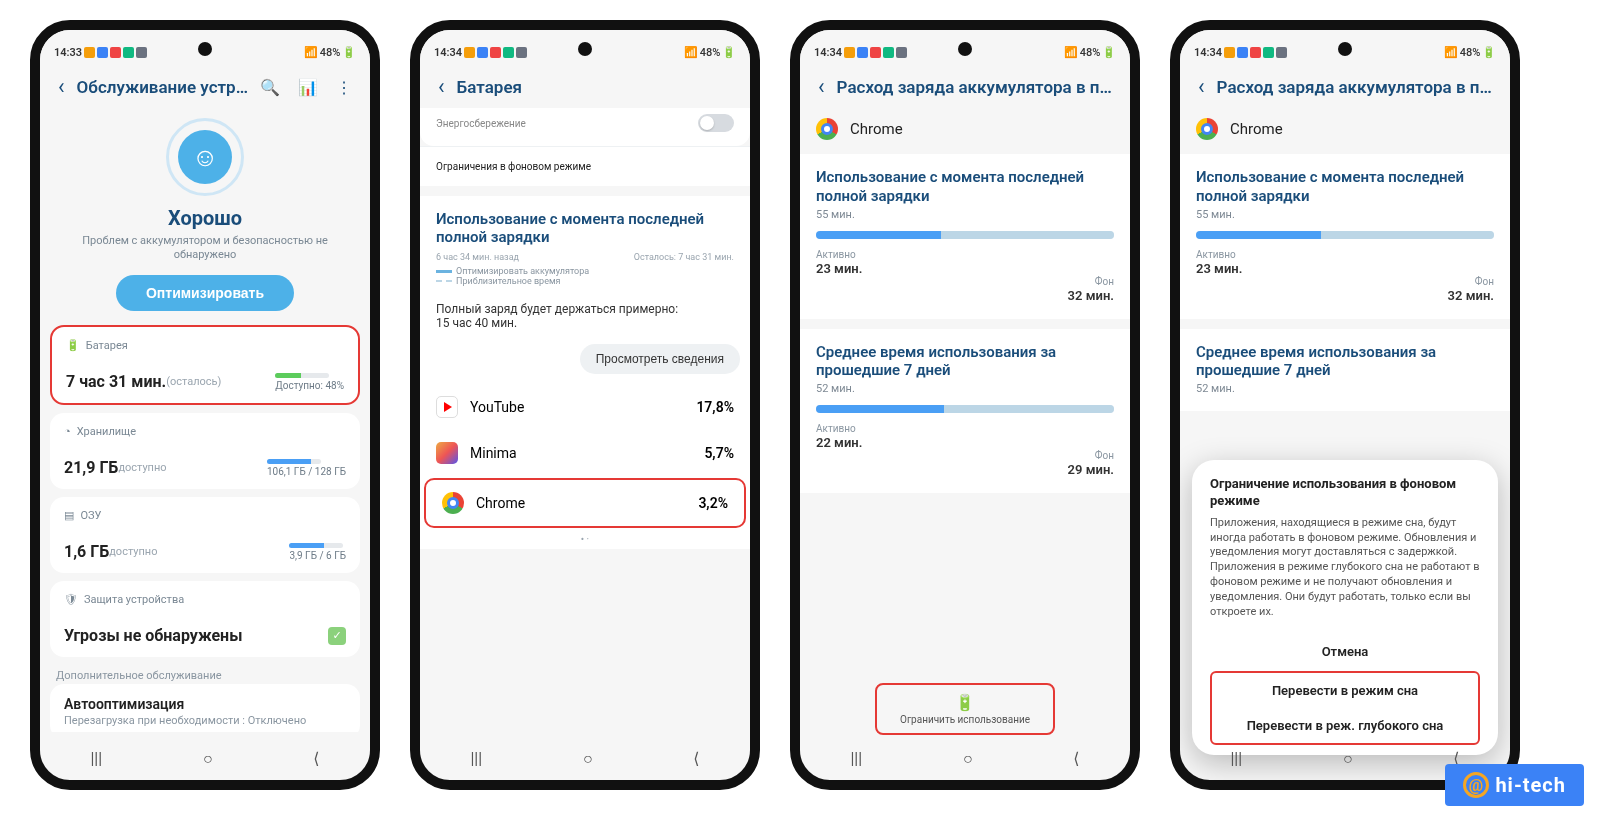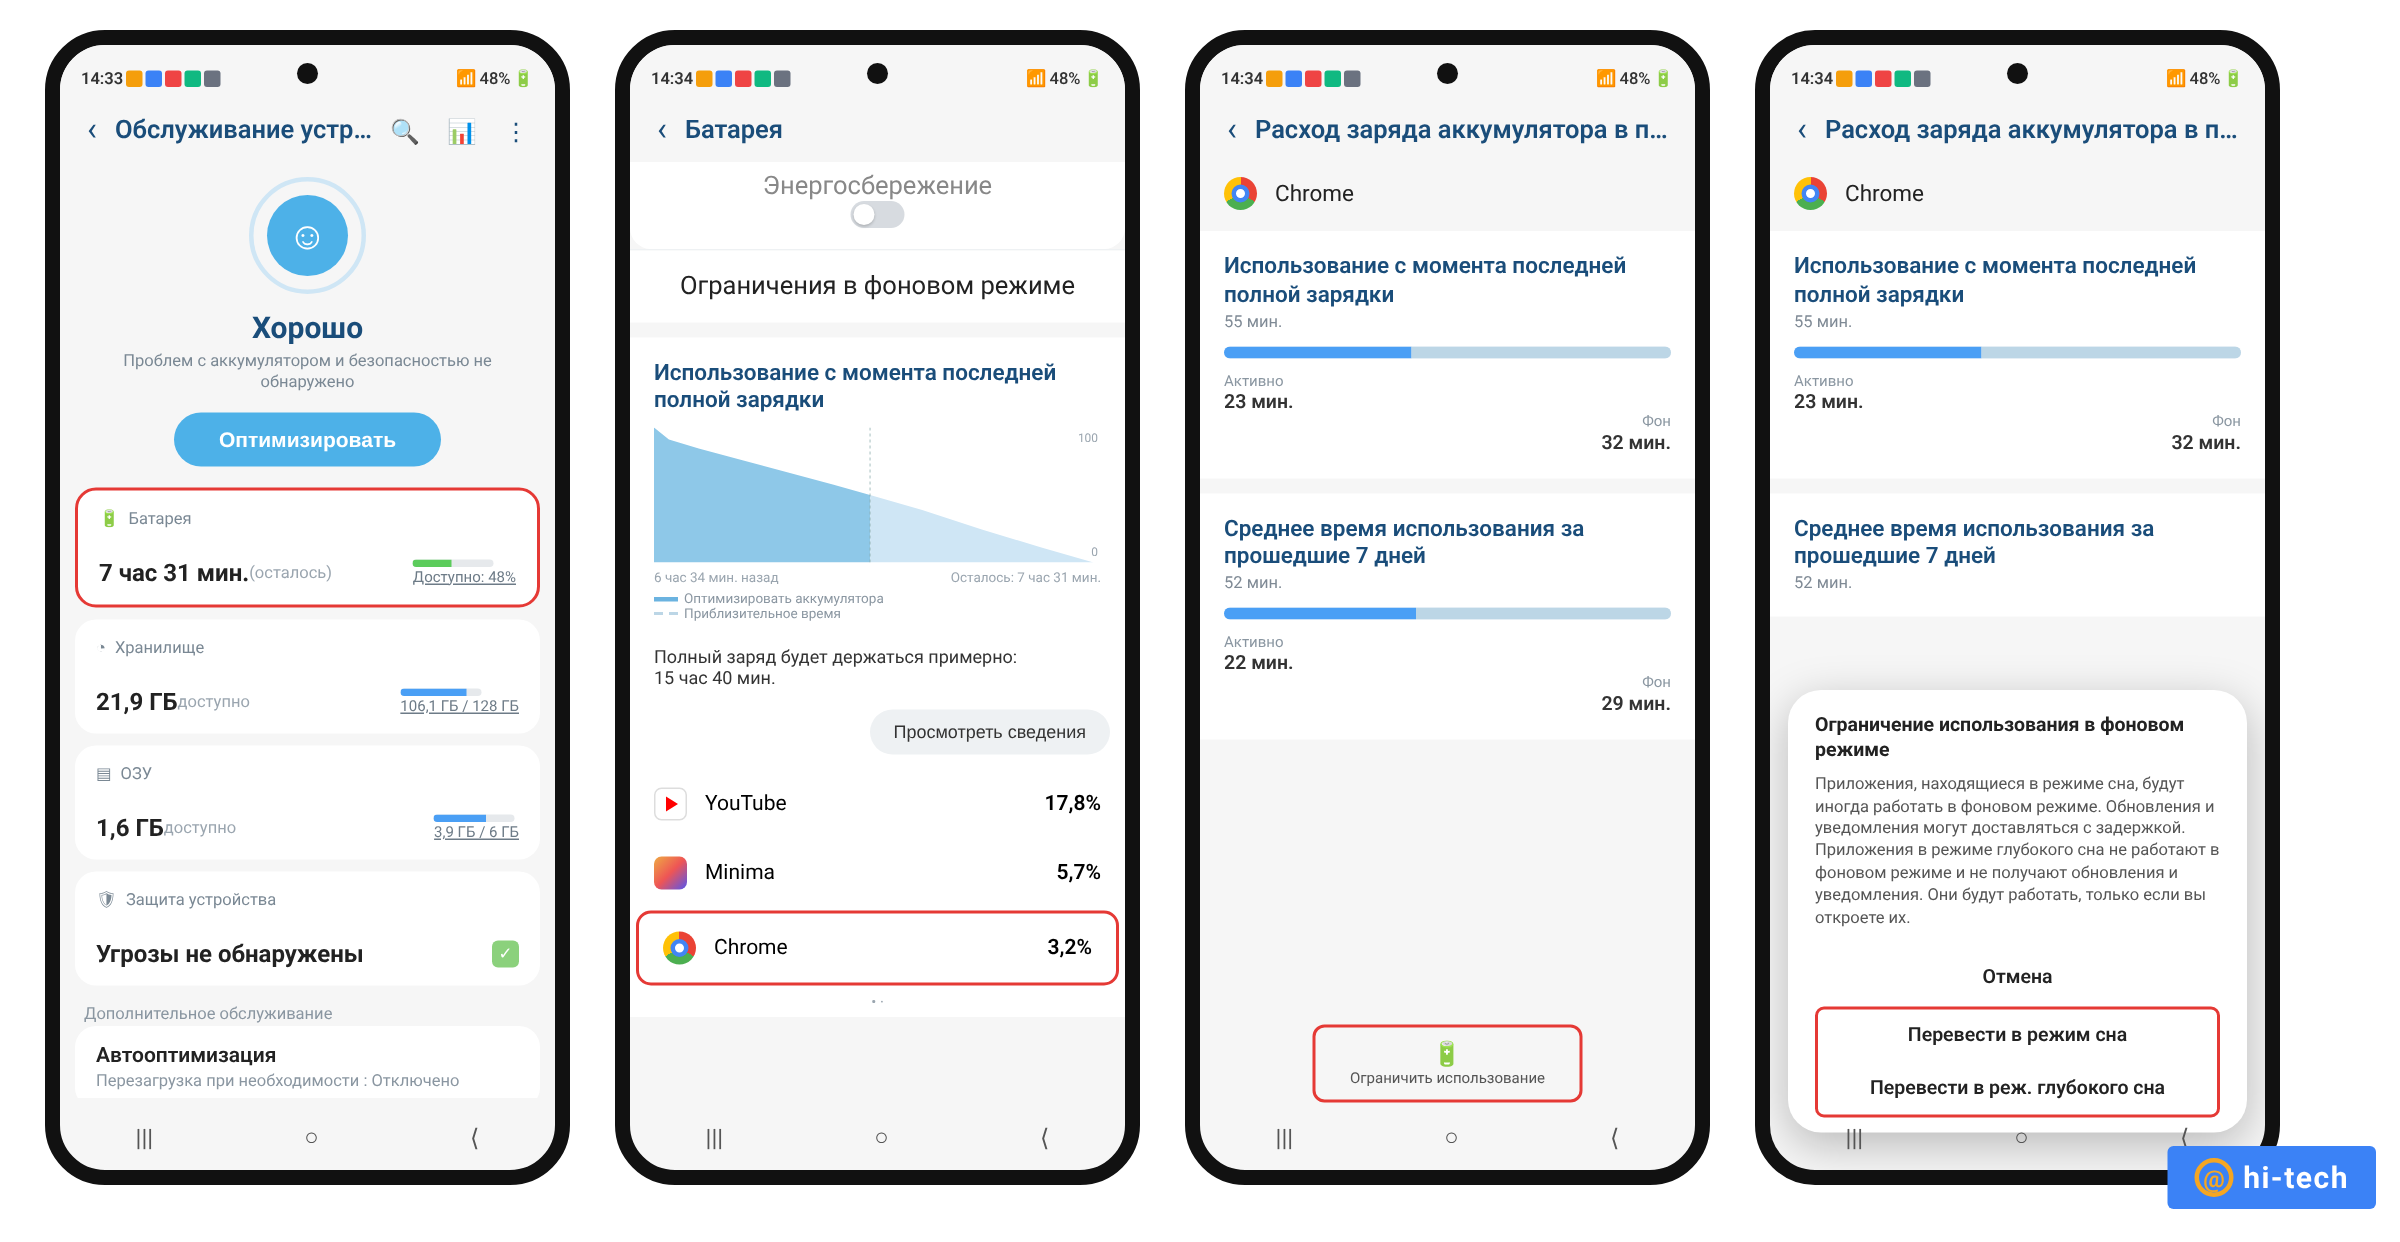--- a/index.html
+++ b/index.html
@@ -79,28 +79,28 @@
   }
   .card.highlight { border:2px solid #e53935; }
   .card-label { font-size:11px; color:#7a8894; display:flex; align-items:center; gap:6px; }
   .card-main { font-size:16px; font-weight:700; color:#222; margin-top:20px; display:flex; align-items:center; gap:0;}
   .card-main .sub { font-size:11px; font-weight:400; color:#9aa5af;}
   .card-row { display:flex; justify-content:space-between; align-items:flex-end; }
   .mini-bar { width:54px; height:5px; background:#e6e9ec; border-radius:3px; overflow:hidden; margin-bottom:2px;}
   .mini-bar > div { height:100%; }
   .mb-green{background:#5ccc5c;width:48%} .mb-blue{background:#4a9ff5;width:82%}
   .mb-blue-s{background:#4a9ff5;width:65%}
-  .right-small{ font-size:10px; color:#6d7b87; white-space:nowrap;text-decoration:underline;}
+  .right-small{ font-size:10px; color:#6d7b87; white-space:nowrap;}
   .section-label{ font-size:11px; color:#8a96a1; padding:4px 6px 2px;}
   .shield-ok{ width:18px;height:18px;border-radius:4px;background:#8bd17c;
     color:#fff;font-size:11px;display:flex;align-items:center;justify-content:center;}
 
   
-  .list-item{ background:#fff; padding:14px 16px; font-size:17px; color:#222;
-    display:flex; justify-content:space-between; align-items:center;flex-direction:column;}
+  .list-item{ background:#fff; padding:14px 16px; font-size:10px; color:#222;
+    display:flex; justify-content:space-between; align-items:center;}
   .toggle-off{ width:36px;height:18px;background:#d7dbe0;border-radius:9px;position:relative;}
   .toggle-off::after{content:"";position:absolute;width:14px;height:14px;border-radius:50%;
     background:#fff;top:2px;left:2px;box-shadow:0 1px 2px rgba(0,0,0,.2);}
   .divider{height:1px;background:#eef1f3;}
   .block{background:#fff;border-radius:0;margin-top:10px;}
   .block-title{font-size:15px;font-weight:600;color:#1a4d7a;padding:14px 16px 4px;}
   .chart{height:100px;padding:6px 16px 0;position:relative;}
   .chart svg{width:100%;height:90px;}
   .chart-labels{display:flex;justify-content:space-between;font-size:9px;color:#9aa5af;padding:2px 16px 4px;}
   .legend{font-size:9px;color:#8a96a1;padding:0 16px 8px;}
@@ -303,29 +303,20 @@
       <span>Энергосбережение</span>
       <div class="toggle-off"></div>
     </div>
     <div class="divider"></div>
     <div class="list-item">
       <span>Ограничения в фоновом режиме</span>
     </div>
 
     <div class="block">
       <div class="block-title">Использование с момента последней полной зарядки</div>
-      <div class="chart">
-        <svg viewBox="0 0 300 90" preserveAspectRatio="none">
-          <text x="298" y="10" font-size="8" fill="#9aa5af" text-anchor="end">100</text>
-          <text x="298" y="86" font-size="8" fill="#9aa5af" text-anchor="end">0</text>
-          <path d="M0,0 L10,8 L30,14 L60,22 L90,30 L120,38 L145,45 L145,90 L0,90 Z" fill="#8ec8e8"></path>
-          <path d="M145,45 L180,55 L220,68 L260,80 L295,90 L145,90 Z" fill="#cfe6f5"></path>
-          <line x1="145" y1="0" x2="145" y2="90" stroke="#8aa" stroke-width="0.5" stroke-dasharray="2 2"></line>
-        </svg>
-      </div>
       <div class="chart-labels">
         <span>6 час 34 мин. назад</span>
         <span>Осталось: 7 час 31 мин.</span>
       </div>
       <div class="legend">
         <div><span class="sw sw-solid"></span><span>Оптимизировать аккумулятора</span></div>
         <div><span class="sw sw-dash" style="display:inline-block"></span><span>Приблизительное время</span></div>
       </div>
       <div class="fullcharge">
         <div>Полный заряд будет держаться примерно:</div>

